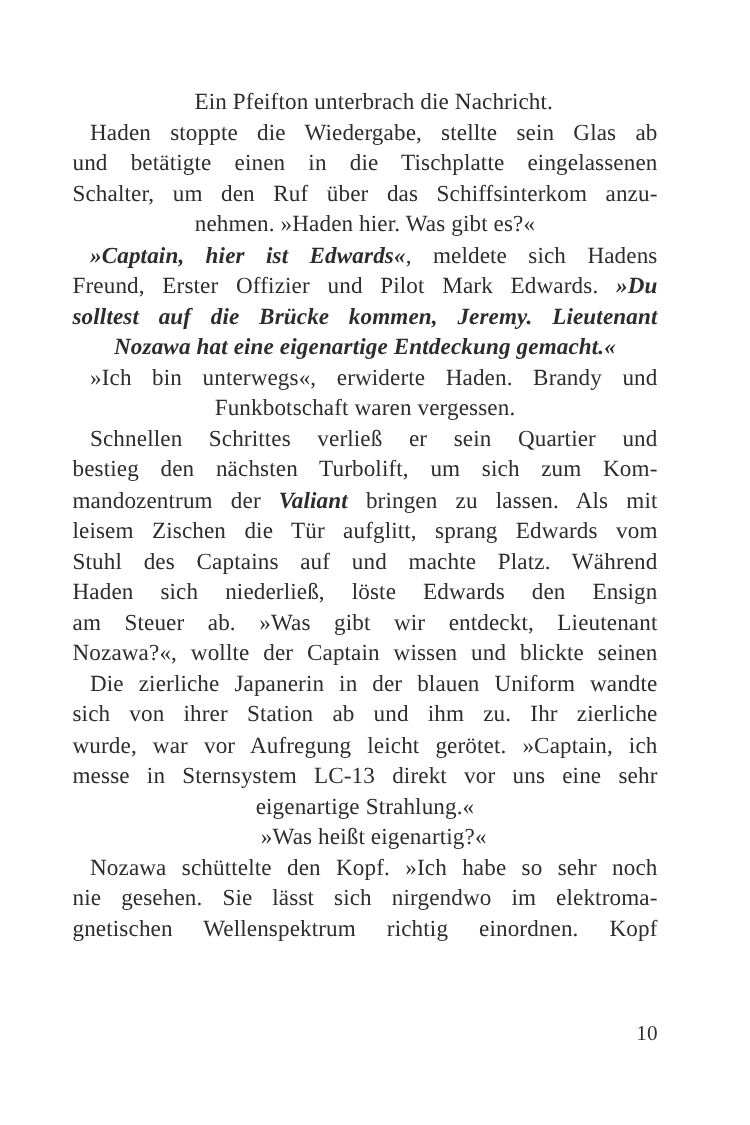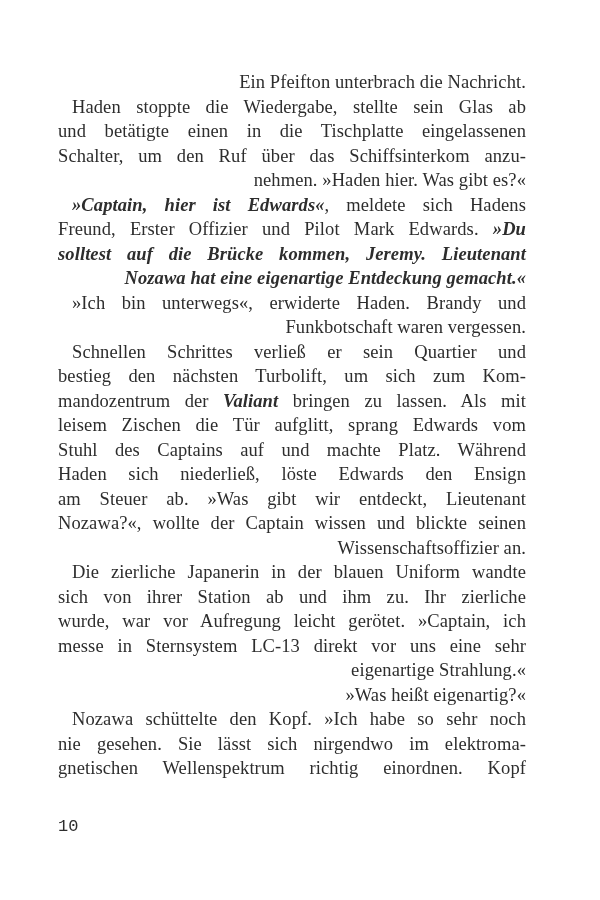--- a/index.html
+++ b/index.html
@@ -20,43 +20,42 @@
   .page-text {
     position: absolute;
     left: 58px;
     top: 70px;
     width: 468px;
     font-size: 18.5px;
     line-height: 24.5px;
     letter-spacing: 0.1px;
   }
   .line {
-    text-align: right;
+    text-align: center;
   }
   .line.justify {
     text-align: justify;
     text-align-last: justify;
     text-justify: inter-word;
   }
   .line.indent {
     text-indent: 14px;
   }
   .em {
     font-style: italic;
     font-weight: bold;
   }
   .page-number {
     position: absolute;
     left: 58px;
     top: 816px;
     width: 468px;
-    text-align: left;
+    text-align: right;
     font-size: 17px;
     line-height: 22px;
-    font-family: Liberation Mono, monospace;
   }
 </style>
 </head>
 <body style="background: rgb(255, 255, 255); color: rgb(45, 45, 45);">
 
 <div class="book-page">
   <div class="page-text">
       <div class="line indent"><span>Ein Pfeifton unterbrach die Nachricht.</span></div>
       <div class="line indent justify"><span>Haden stoppte die Wiedergabe, stellte sein Glas ab</span></div>
       <div class="line justify"><span>und betätigte einen in die Tischplatte eingelassenen</span></div>
@@ -69,21 +68,20 @@
       <div class="line indent justify"><span>»Ich bin unterwegs«, erwiderte Haden. Brandy und</span></div>
       <div class="line"><span>Funkbotschaft waren vergessen.</span></div>
       <div class="line indent justify"><span>Schnellen Schrittes verließ er sein Quartier und</span></div>
       <div class="line justify"><span>bestieg den nächsten Turbolift, um sich zum Kom-</span></div>
       <div class="line justify"><span>mandozentrum der </span><span class="em">Valiant</span><span> bringen zu lassen. Als mit</span></div>
       <div class="line justify"><span>leisem Zischen die Tür aufglitt, sprang Edwards vom</span></div>
       <div class="line justify"><span>Stuhl des Captains auf und machte Platz. Während</span></div>
       <div class="line justify"><span>Haden sich niederließ, löste Edwards den Ensign</span></div>
       <div class="line justify"><span>am Steuer ab. »Was gibt wir entdeckt, Lieutenant</span></div>
       <div class="line justify"><span>Nozawa?«, wollte der Captain wissen und blickte seinen</span></div>
-      <div class="line"><span>Wissenschaftsoffizier an.</span></div>
       <div class="line indent justify"><span>Die zierliche Japanerin in der blauen Uniform wandte</span></div>
       <div class="line justify"><span>sich von ihrer Station ab und ihm zu. Ihr zierliche</span></div>
       <div class="line justify"><span>wurde, war vor Aufregung leicht gerötet. »Captain, ich</span></div>
       <div class="line justify"><span>messe in Sternsystem LC-13 direkt vor uns eine sehr</span></div>
       <div class="line"><span>eigenartige Strahlung.«</span></div>
       <div class="line indent"><span>»Was heißt eigenartig?«</span></div>
       <div class="line indent justify"><span>Nozawa schüttelte den Kopf. »Ich habe so sehr noch</span></div>
       <div class="line justify"><span>nie gesehen. Sie lässt sich nirgendwo im elektroma-</span></div>
       <div class="line justify"><span>gnetischen Wellenspektrum richtig einordnen. Kopf</span></div>
     </div>

